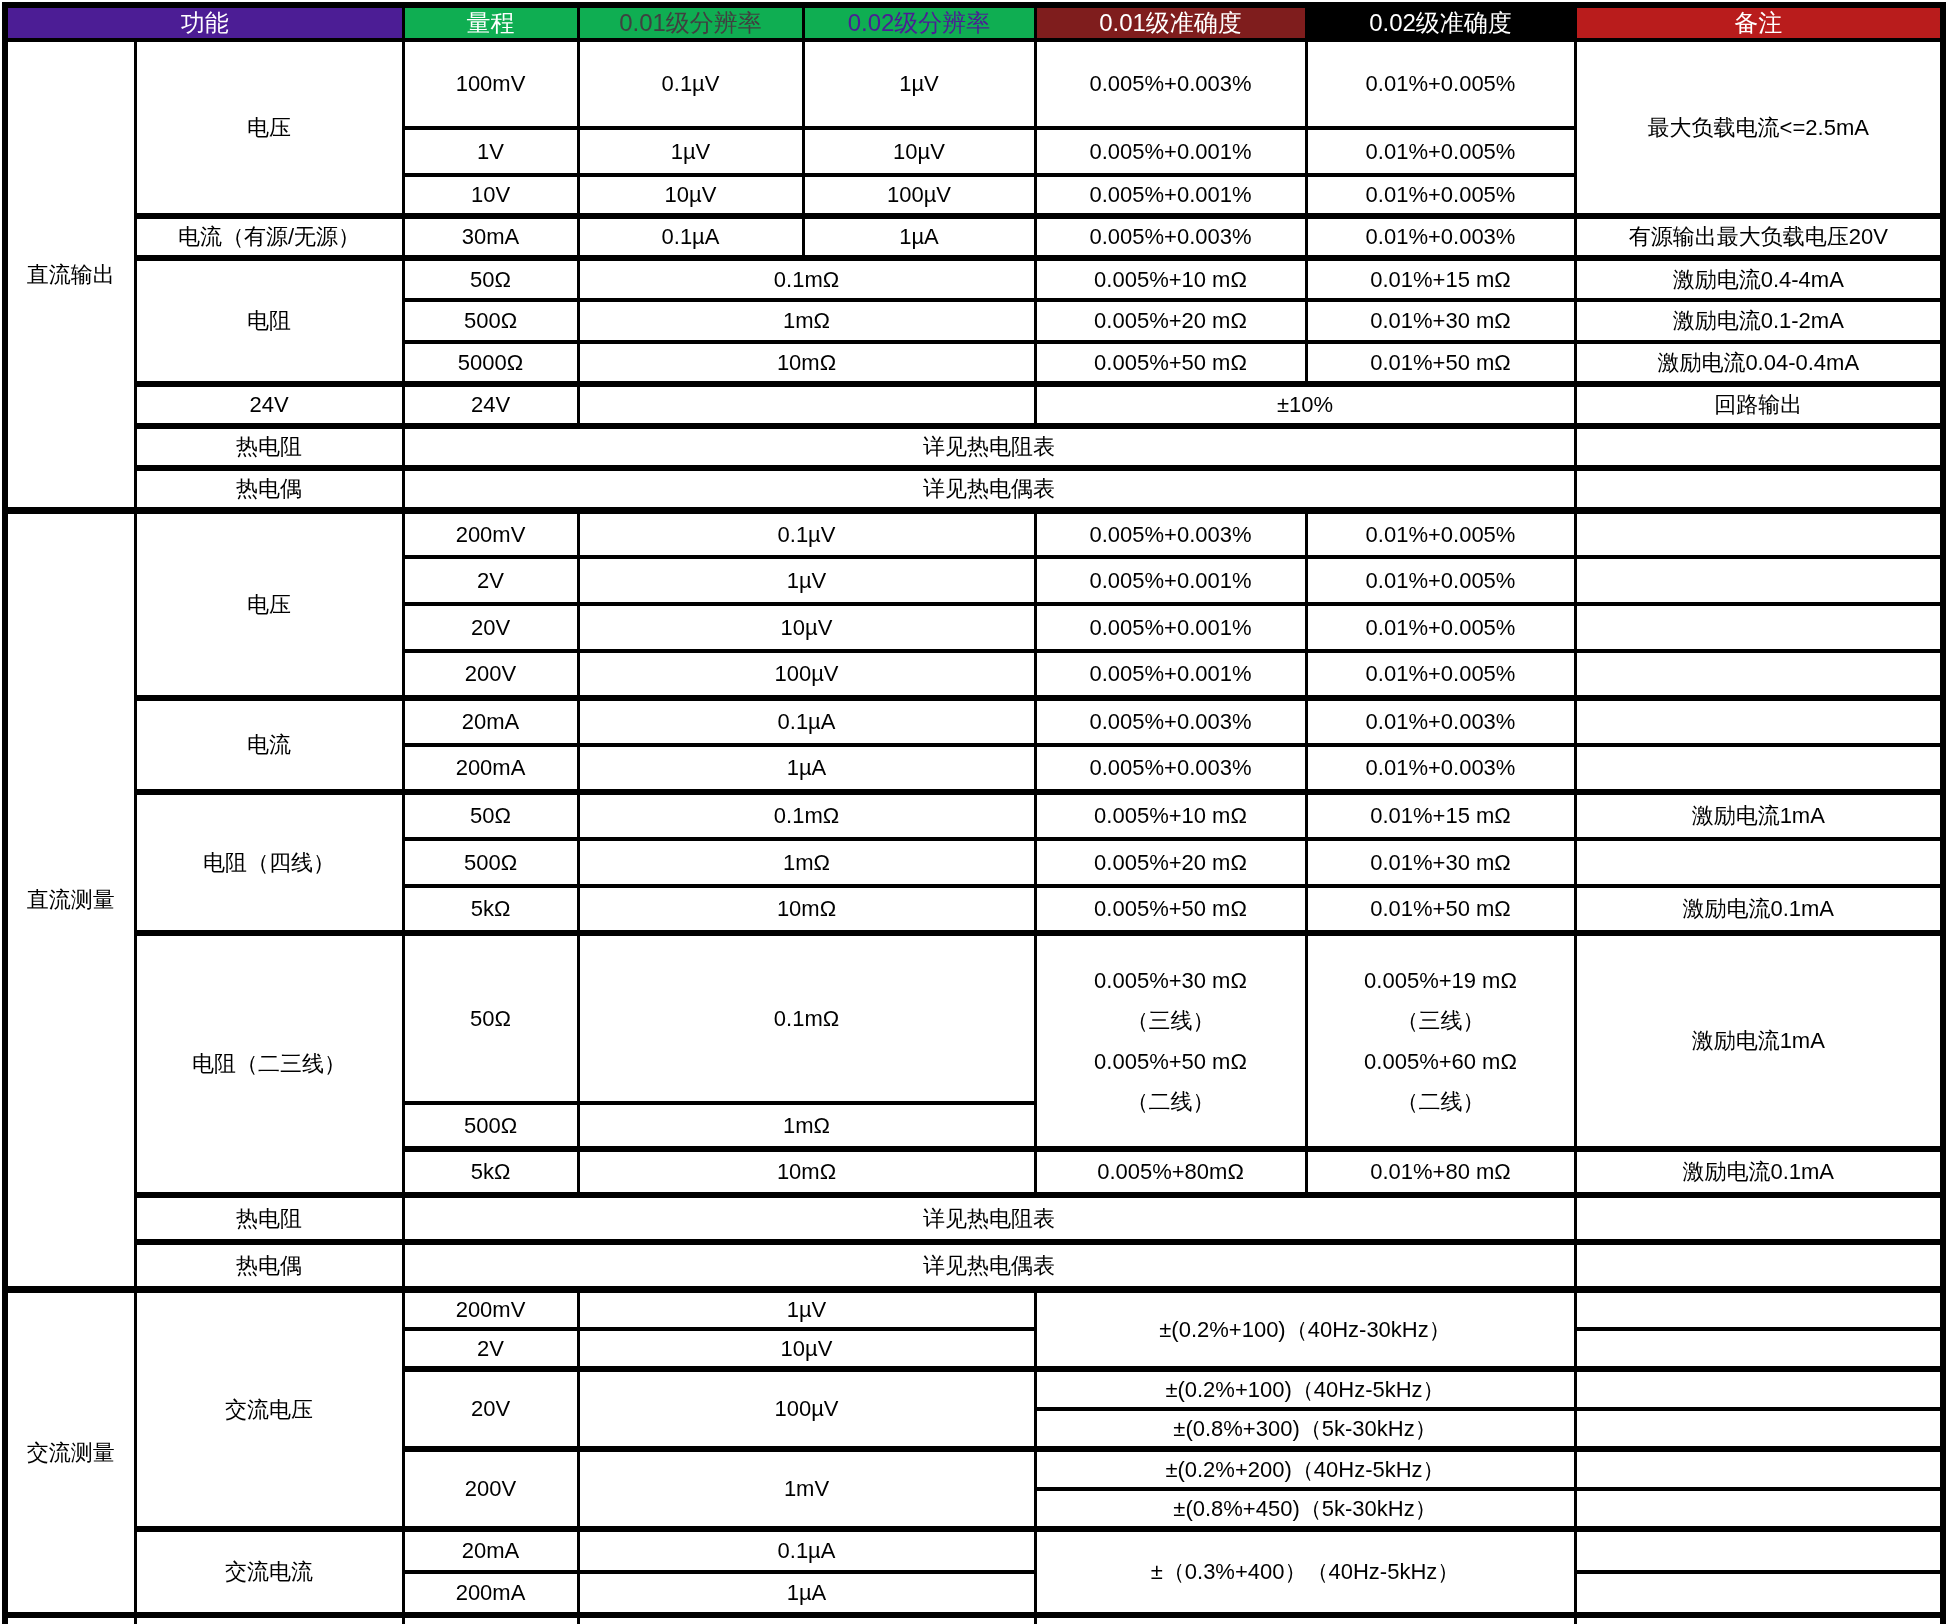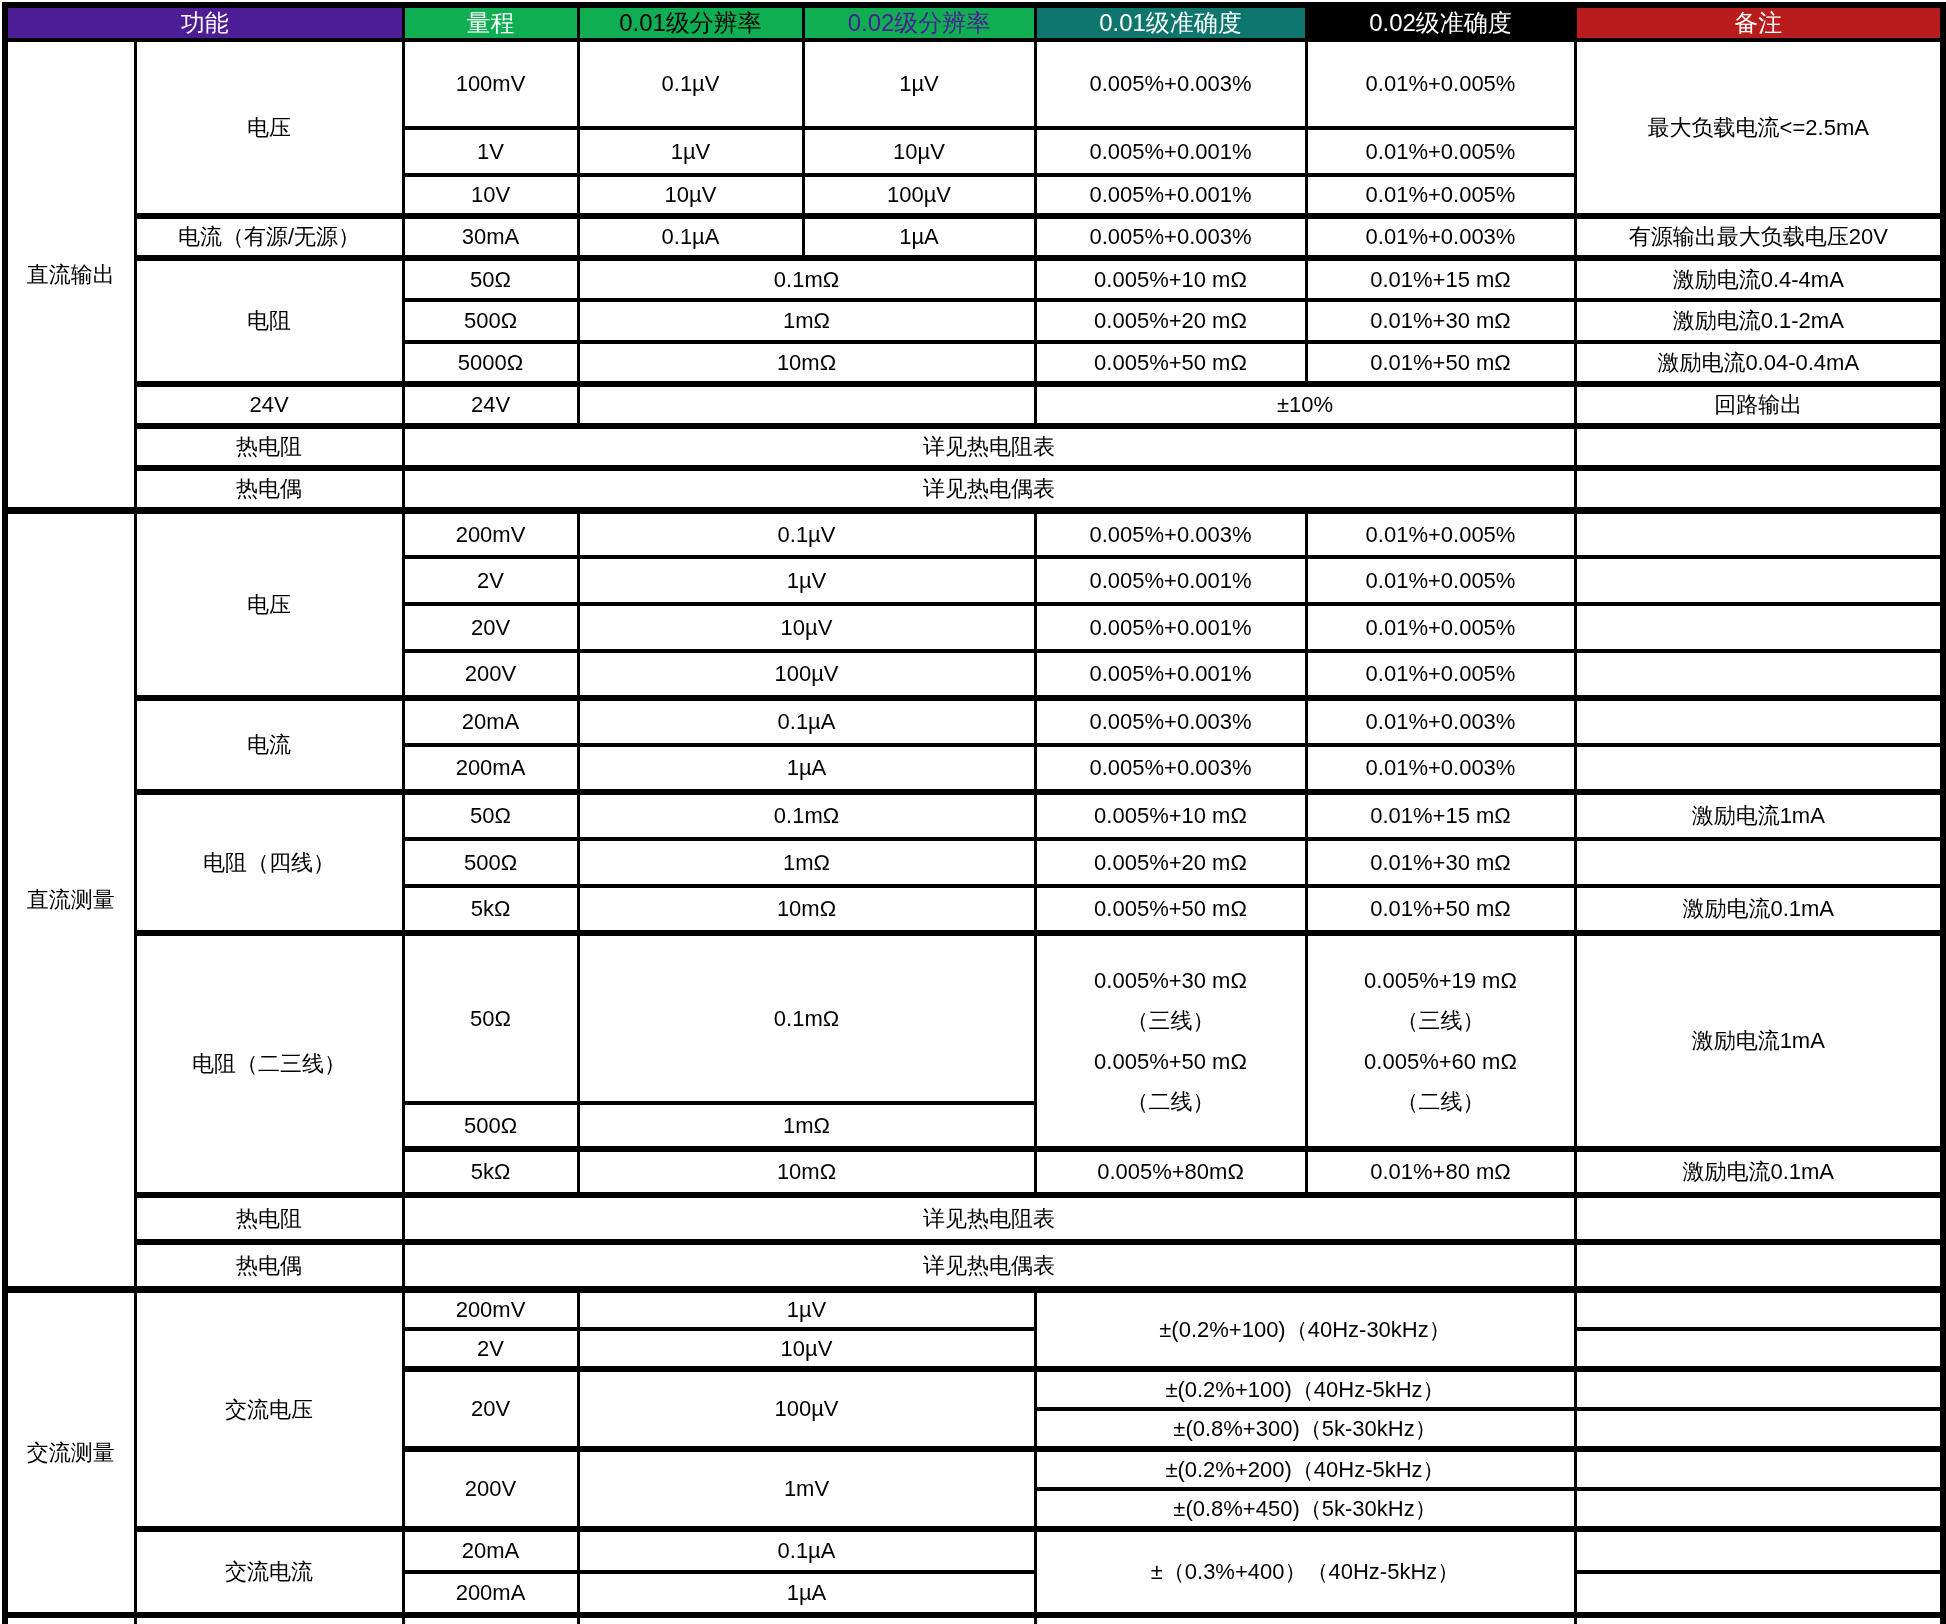--- a/index.html
+++ b/index.html
@@ -36,23 +36,23 @@
     <col style="width:225px">
     <col style="width:232px">
     <col style="width:271px">
     <col style="width:269px">
     <col style="width:368px">
   </colgroup>
   <thead>
     <tr>
         <th colspan="2" style="background: #4c1d95; color: rgb(255, 255, 255);">功能</th>
         <th style="background: rgb(15, 174, 82); color: rgb(255, 255, 255);">量程</th>
-        <th style="background: rgb(15, 174, 82); color: #000000;">0.01级分辨率</th>
+        <th style="background: rgb(15, 174, 82); color: #404040;">0.01级分辨率</th>
         <th style="background: rgb(15, 174, 82); color: #4c1d95;">0.02级分辨率</th>
-        <th style="background: #0f766e; color: rgb(255, 255, 255);">0.01级准确度</th>
+        <th style="background: #7f1d1d; color: rgb(255, 255, 255);">0.01级准确度</th>
         <th style="background: #000000; color: rgb(255, 255, 255);">0.02级准确度</th>
         <th style="background: #b91c1c; color: rgb(255, 255, 255);">备注</th>
       </tr>
   </thead>
   <tbody>
       <tr style="height: 88px;">
         <td rowspan="10">直流输出</td>
         <td rowspan="3">电压</td>
         <td>100mV</td>
         <td>0.1µV</td>

